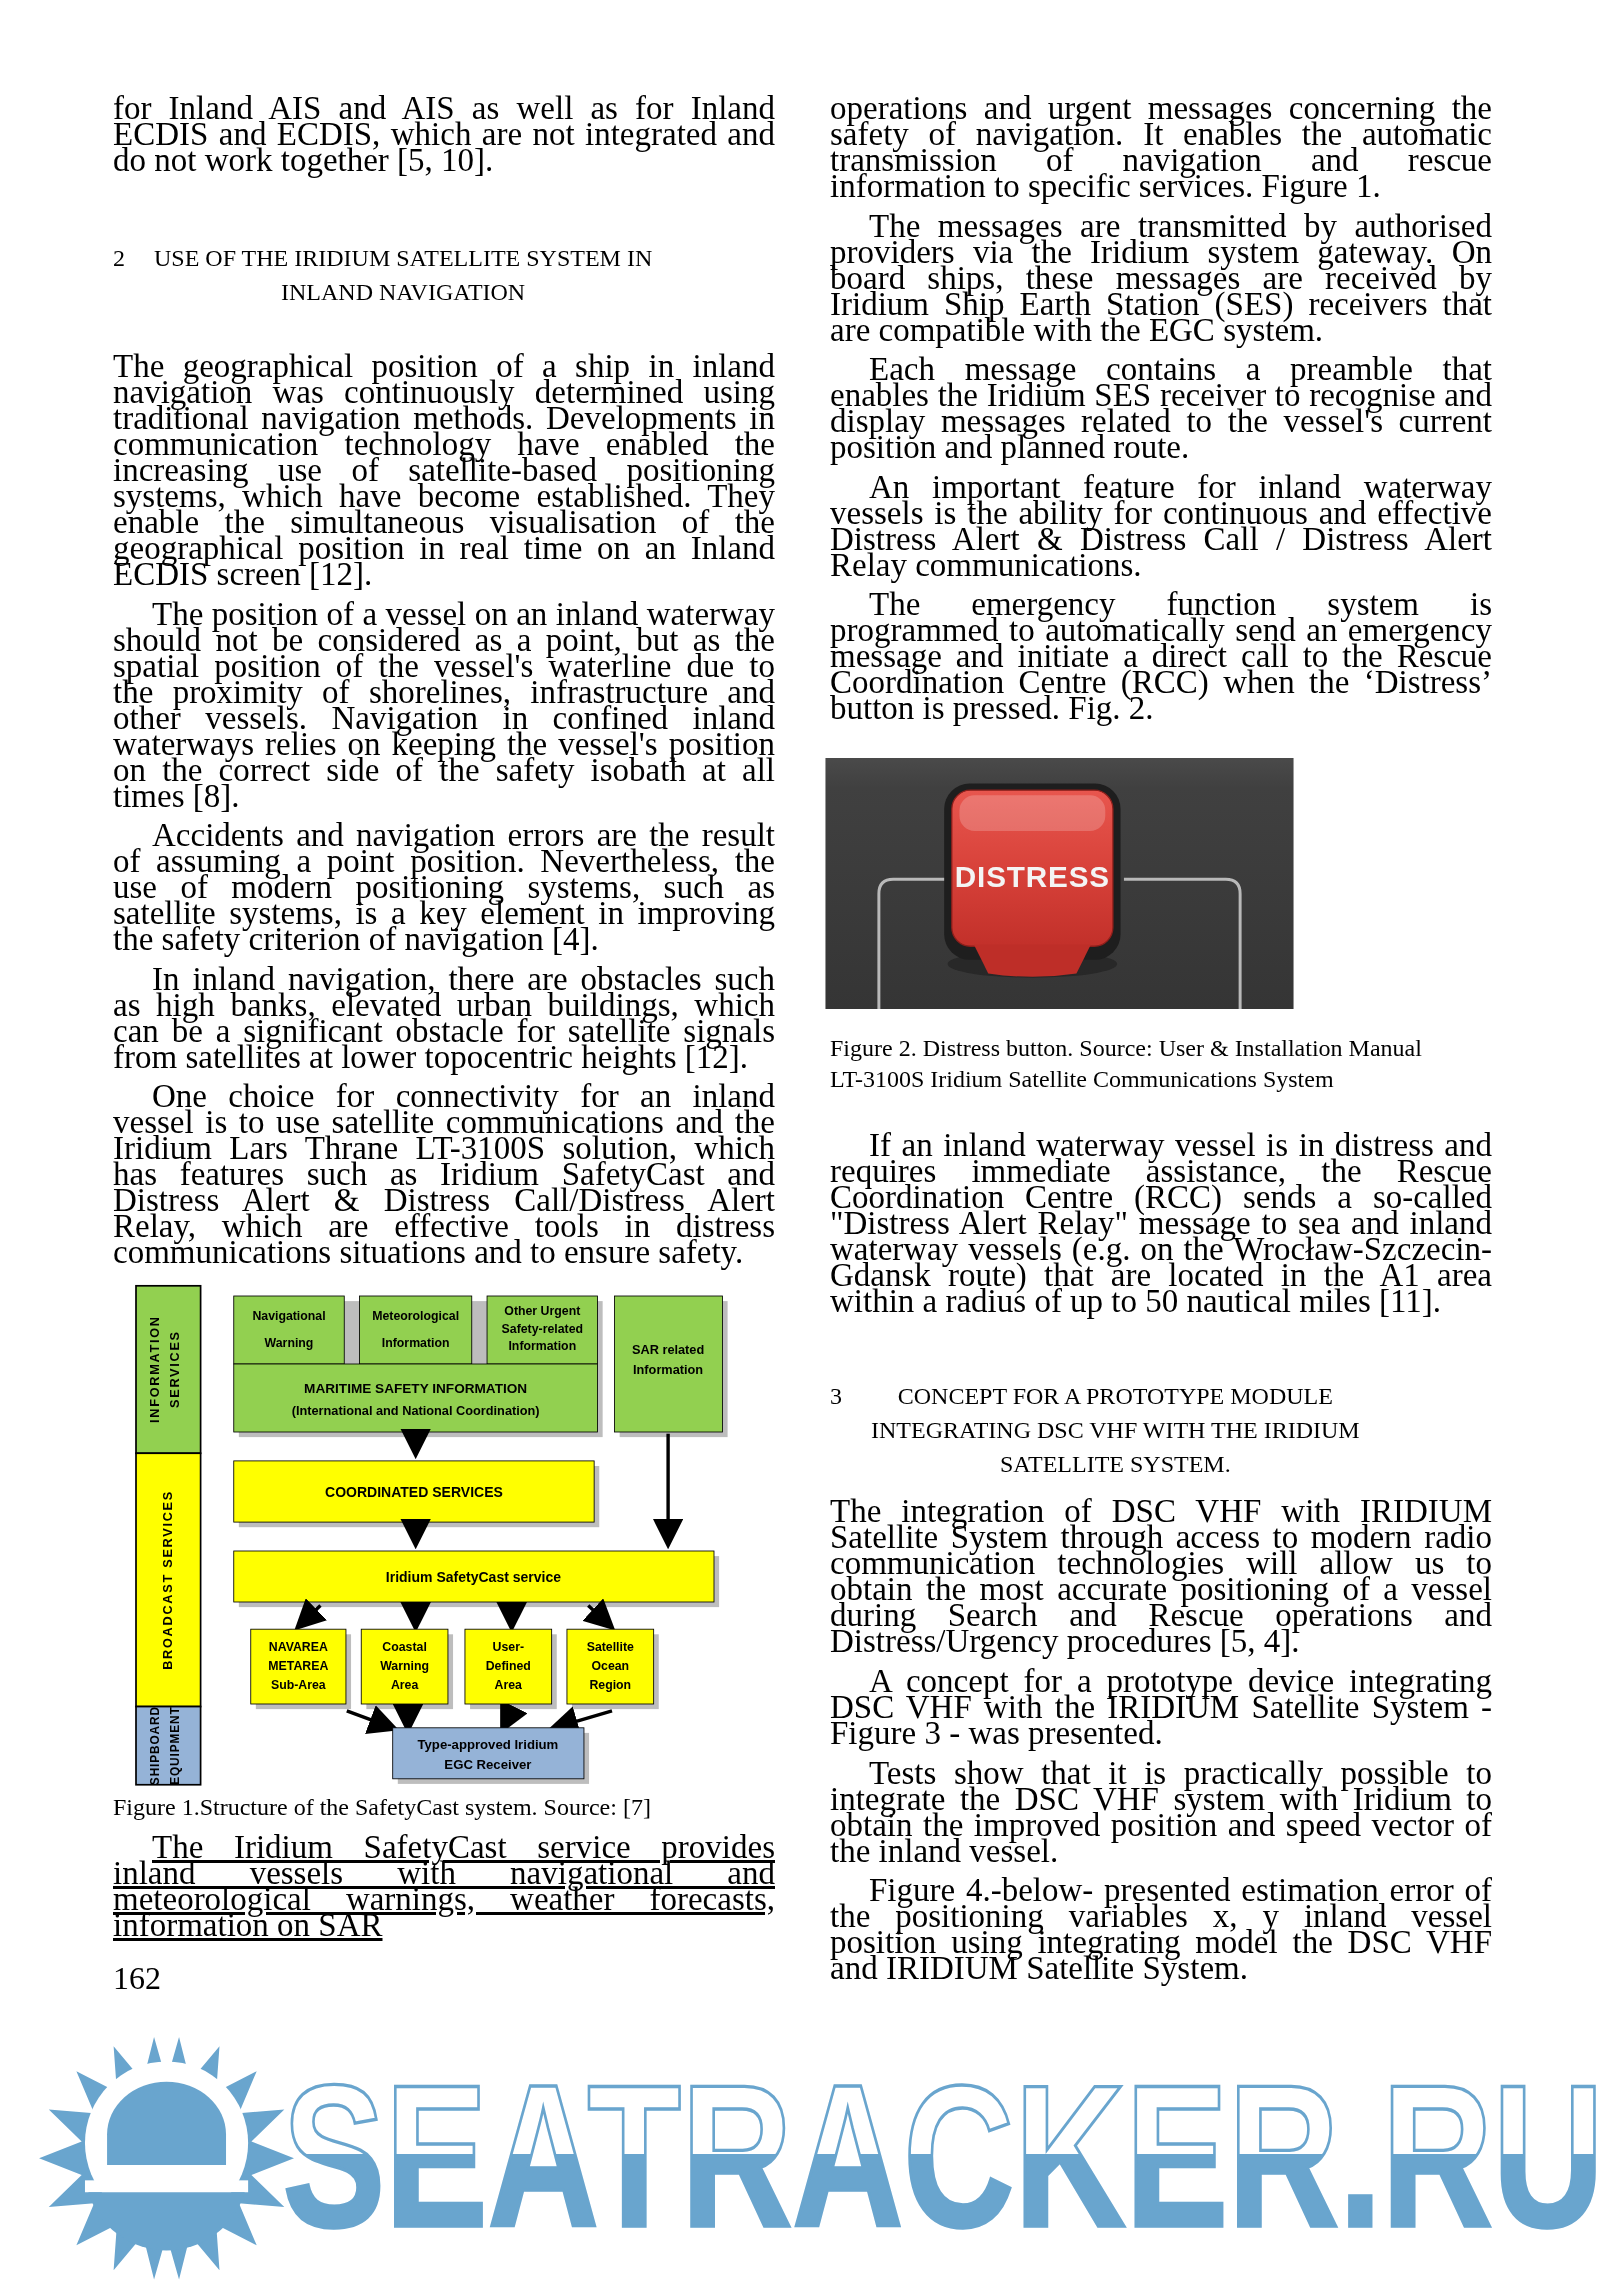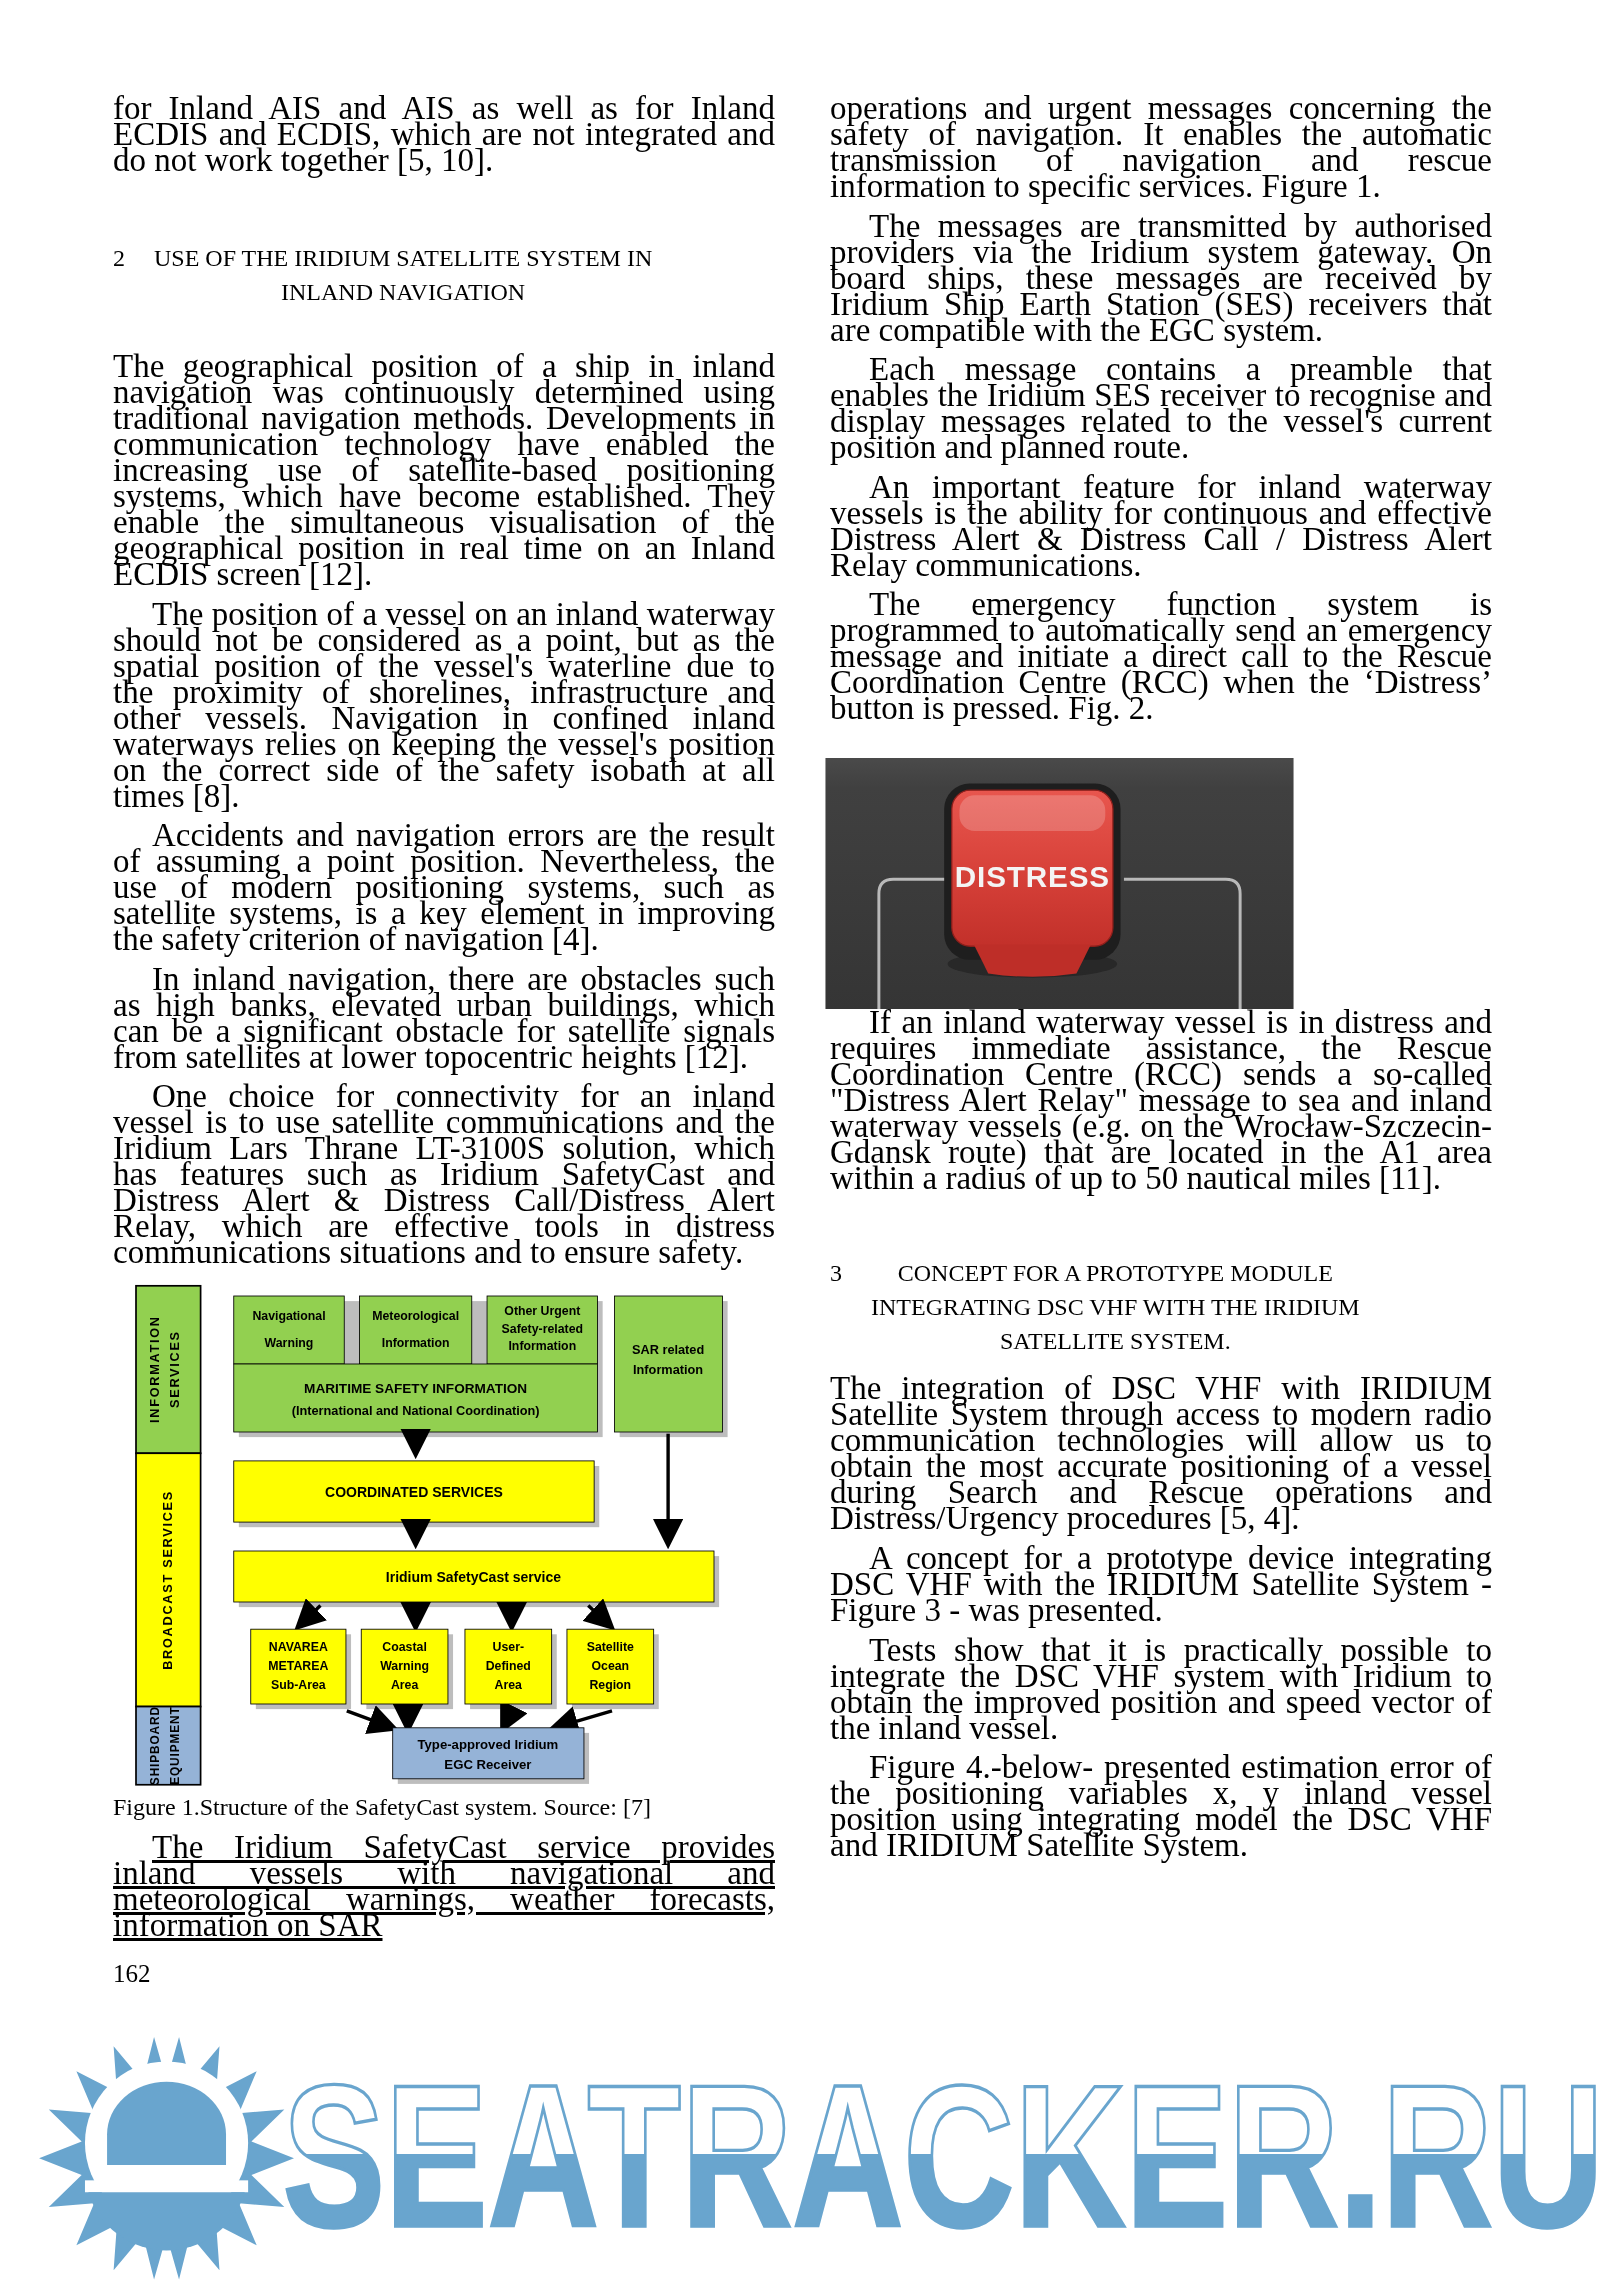--- a/index.html
+++ b/index.html
@@ -12,21 +12,21 @@
   p.body.indent{text-indent:39px;}
   .heading{display:flex;margin:0;font-size:24px;line-height:34px;}
   .heading .num{width:41px;flex:0 0 41px;}
   .heading .htext{white-space:pre-line;text-align:center;}
   .h2-block{margin-top:68px;margin-bottom:44px;}
   .h3-block{margin-top:65px;margin-bottom:17px;}
   .fig1-wrap{margin-top:8.5px;width:680px;height:510px;position:relative;left:6px;}
   .figcap{margin:3.4px 0 10.2px 0;font-size:24px;line-height:31px;text-align:left;}
   .fig2-wrap{margin-top:37px;width:421px;height:251px;position:relative;left:-5.1px;}
   .cap2{margin-top:24px;margin-bottom:37px;}
-  .pagenum{margin-top:22px;font-size:25px;position:relative;z-index:3;}
+  .pagenum{margin-top:22px;font-size:32px;position:relative;z-index:3;}
   .watermark{position:absolute;left:0;top:2029px;width:1623px;height:267px;z-index:1;pointer-events:none;}
   .content-layer{position:relative;z-index:2;}
   svg text{font-family:"Liberation Sans", sans-serif;}
 </style>
 </head>
 <body>
 
 <div class="page">
 
   <svg class="watermark" viewBox="0 0 1910 314">
@@ -223,20 +223,24 @@
 
           <g>
             <rect x="149" y="38" width="190" height="184" rx="22" fill="url(#btng)" stroke="#8E1F1B" stroke-width="1.5"></rect>
             <path d="M175,220 H313 L296,254 Q244,262 192,254 Z" fill="#BE2E28"></path>
             <rect x="158" y="44" width="172" height="42" rx="18" fill="#FFFFFF" opacity="0.20"></rect>
             <text x="244" y="152" text-anchor="middle" font-size="35" font-weight="bold" fill="#F4F4F4" letter-spacing="1">DISTRESS</text>
           </g>
         </svg>
       </div>
 
+      <p class="figcap cap2">
+        <span>Figure 2. Distress button. Source: User &amp; Installation Manual</span><br>
+        <span>LT-3100S Iridium Satellite Communications System</span>
+      </p>
 
       <p class="body indent">If an inland waterway vessel is in distress and requires immediate assistance, the Rescue Coordination Centre (RCC) sends a so-called "Distress Alert Relay" message to sea and inland waterway vessels (e.g. on the Wrocław-Szczecin-Gdansk route) that are located in the A1 area within a radius of up to 50 nautical miles [11].</p>
 
       <div class="heading h3-block">
         <span class="num">3</span>
         <span class="htext">CONCEPT FOR A PROTOTYPE MODULE
 INTEGRATING DSC VHF WITH THE IRIDIUM
 SATELLITE SYSTEM.</span>
       </div>
 

